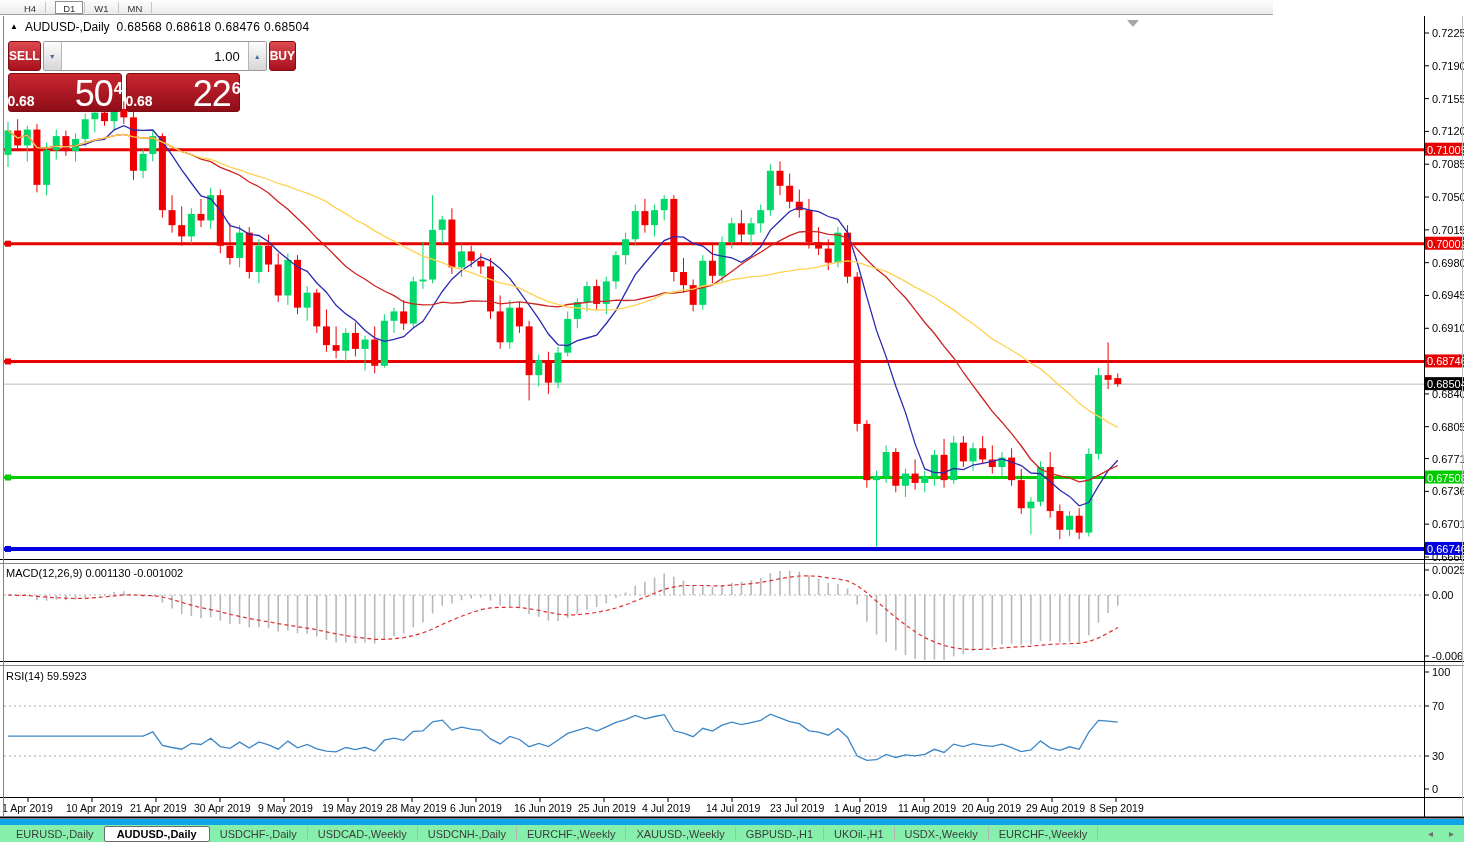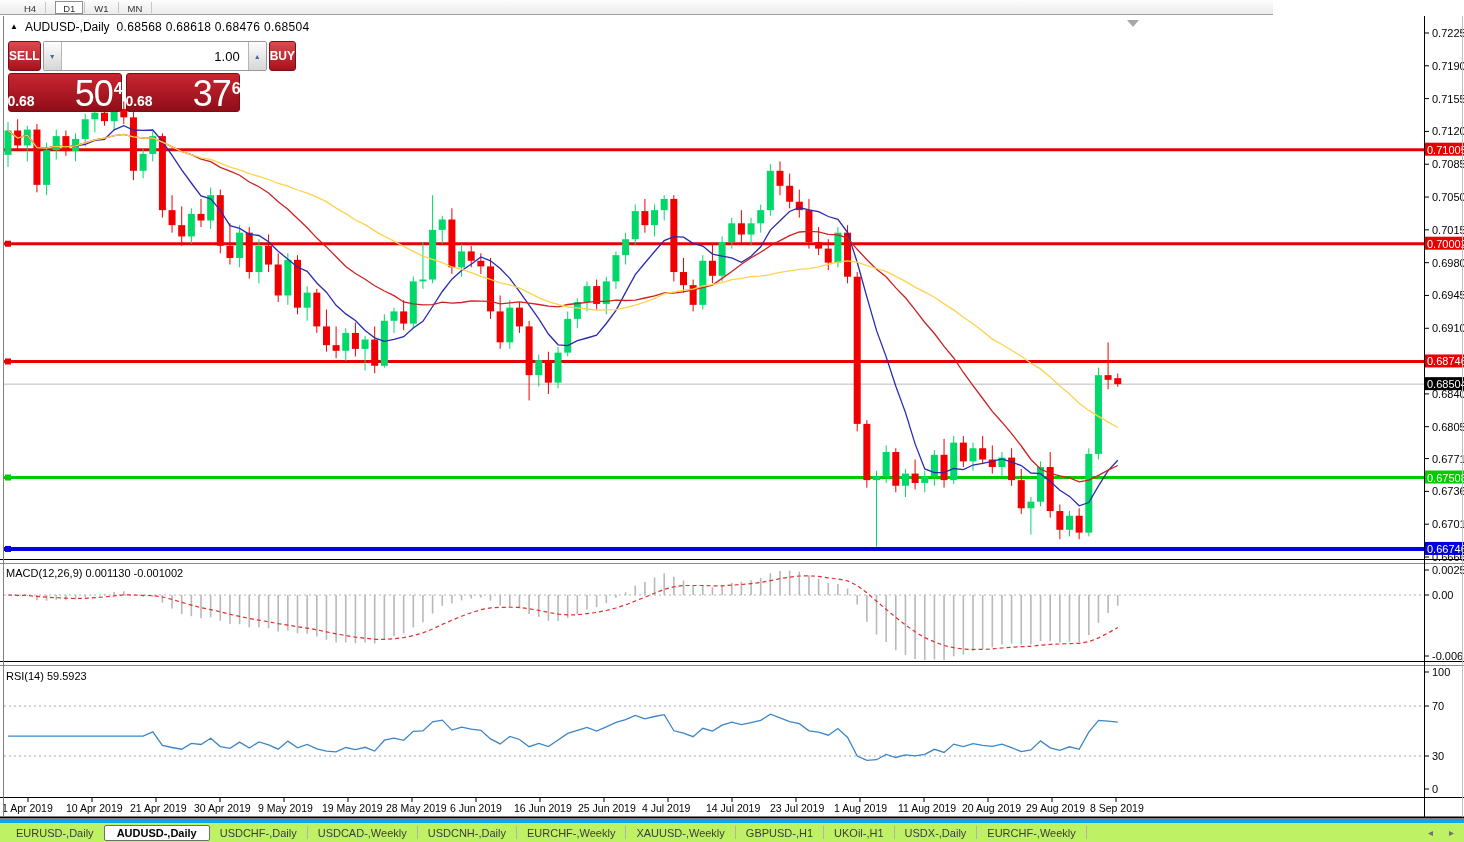--- a/index.html
+++ b/index.html
@@ -32,22 +32,22 @@
   .vol{flex:1;border:0;outline:none;text-align:right;padding-right:8px;font-size:13px;
     font-family:"Liberation Sans",sans-serif;color:#000;min-width:0;}
   .row2{display:flex;gap:4px;margin-top:2px;}
   .bigbox{width:114px;height:39px;border:1px solid #7d0d14;border-radius:3px;box-sizing:border-box;
     background:linear-gradient(#c92630,#8f0d18);color:#fff;display:flex;align-items:baseline;
     justify-content:center;padding-top:2px;}
   .bigbox .sm{font-size:14px;font-weight:bold;margin-right:3px;}
   .bigbox .bg{font-size:36px;font-weight:500;letter-spacing:-1px;line-height:36px;margin-left:37px;}
   .bigbox .sup{font-size:16px;font-weight:bold;transform:translateY(-12px);margin-left:1px;}
   
-  .tabbar{position:absolute;left:0;top:819px;width:1464px;height:23px;z-index:5;background:#bef264;
-    border-top:4px solid #0ea5e9;display:flex;align-items:center;padding-left:6px;box-sizing:border-box;}
+  .tabbar{position:absolute;left:0;top:819px;width:1464px;height:23px;z-index:5;background:#86efac;
+    border-top:6px solid #0ea5e9;display:flex;align-items:center;padding-left:6px;box-sizing:border-box;}
   .tab{padding:2px 10px;color:#3c3c3c;font-size:11px;white-space:nowrap;}
   .tab.active{background:#fff;border:1px solid #6e6e6e;color:#000;font-weight:bold;padding:1px 12px;border-radius:2px;}
   .tabsep{width:1px;height:13px;background:#b2b2b2;}
   .tabscroll{margin-left:auto;margin-right:10px;display:flex;gap:16px;color:#6f6f6f;font-size:10px;}
 </style>
 </head>
 <body>
 
 <div id="stage">
 
@@ -588,21 +588,21 @@
       <div class="tradebtn">BUY</div>
     </div>
     <div class="row2">
       <div class="bigbox">
         <span class="sm">0.68</span>
         <span class="bg">50</span>
         <span class="sup">4</span>
       </div>
       <div class="bigbox">
         <span class="sm">0.68</span>
-        <span class="bg">37</span>
+        <span class="bg">22</span>
         <span class="sup">6</span>
       </div>
     </div>
   </div>
 
   <div class="tabbar">
     <span class="tab">EURUSD-,Daily</span>
     <span class="tab active">AUDUSD-,Daily</span>
     <span class="tab">USDCHF-,Daily</span>
     <span class="tabsep"></span>
@@ -611,21 +611,21 @@
     <span class="tab">USDCNH-,Daily</span>
     <span class="tabsep"></span>
     <span class="tab">EURCHF-,Weekly</span>
     <span class="tabsep"></span>
     <span class="tab">XAUUSD-,Weekly</span>
     <span class="tabsep"></span>
     <span class="tab">GBPUSD-,H1</span>
     <span class="tabsep"></span>
     <span class="tab">UKOil-,H1</span>
     <span class="tabsep"></span>
-    <span class="tab">USDX-,Daily</span>
+    <span class="tab">USDX-,Weekly</span>
     <span class="tabsep"></span>
     <span class="tab">EURCHF-,Weekly</span>
     <span class="tabsep"></span>
     <span class="tabscroll">
       <span>◂</span>
       <span>▸</span>
     </span>
   </div>
 </div>
 

